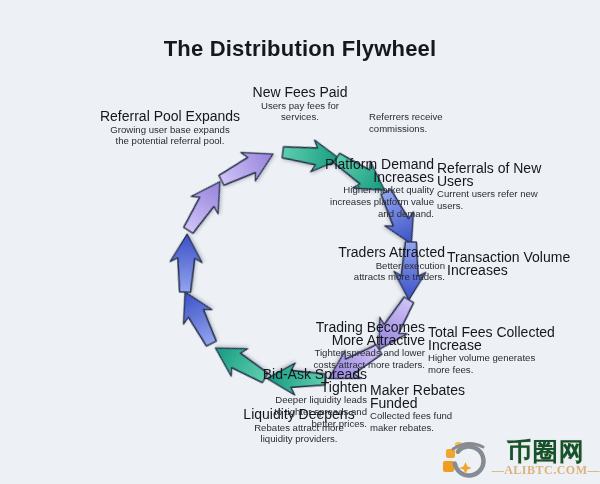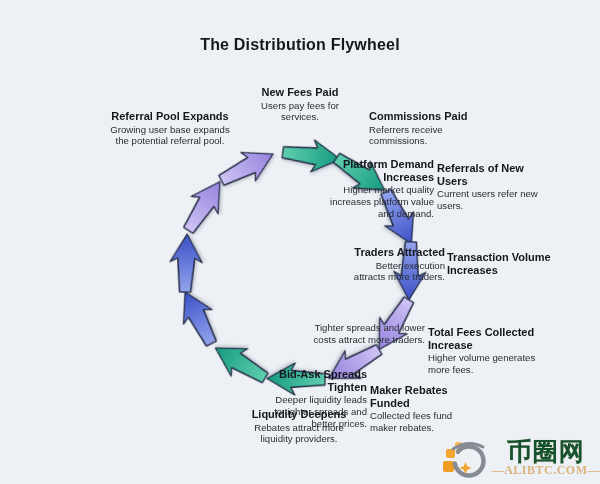--- a/index.html
+++ b/index.html
@@ -3,28 +3,28 @@
 <meta charset="utf-8">
 <style>
   html,body{margin:0;padding:0;background:#e9edf1;}
   #stage{
     position:relative;width:600px;height:484px;overflow:hidden;
     background:#edf1f5;
     font-family:"Liberation Sans", sans-serif;
   }
   #title{
     position:absolute;top:36px;left:0;width:600px;text-align:center;
-    font-size:16px;font-weight:bold;color:#17181c;letter-spacing:.2px;
+    font-size:22px;font-weight:bold;color:#17181c;letter-spacing:.2px;
   }
   .node{position:absolute;}
   .node.center{text-align:center;}
   .node.right{text-align:right;}
   .node.left{text-align:left;}
   .node .heading{
-    display:block;font-weight:bold;font-size:11px;line-height:12.5px;
+    display:block;font-weight:normal;font-size:14px;line-height:12.5px;
     color:#15161b;white-space:pre-line;
   }
   .node .desc{
     display:block;font-size:9.6px;line-height:11.8px;color:#2a2c33;
     white-space:pre-line;margin-top:1px;
   }
   #arrows{position:absolute;left:0;top:0;}
   #arrows path.arrow{filter:drop-shadow(1.5px 2px 1.5px rgba(40,50,80,.22));}
   #watermark{
     position:absolute;right:0;bottom:2px;display:flex;align-items:center;
@@ -79,21 +79,20 @@
       </g>
   </svg>
 
   <div id="nodes">
       <div class="node center" style="top: 86px; left: 300px; transform: translateX(-50%); white-space: nowrap;">
         <span class="heading">New Fees Paid</span>
         <span class="desc">Users pay fees for
 services.</span>
       </div>
       <div class="node left" style="top: 110px; left: 369px;">
-        <span class="heading">Commissions Paid</span>
         <span class="desc">Referrers receive
 commissions.</span>
       </div>
       <div class="node left" style="top: 162px; left: 437px;">
         <span class="heading">Referrals of New
 Users</span>
         <span class="desc">Current users refer new
 users.</span>
       </div>
       <div class="node left" style="top: 251px; left: 447px;">
@@ -118,20 +117,22 @@
 liquidity providers.</span>
       </div>
       <div class="node right" style="top: 368px; right: 233px;">
         <span class="heading">Bid-Ask Spreads
 Tighten</span>
         <span class="desc">Deeper liquidity leads
 to tighter spreads and
 better prices.</span>
       </div>
       <div class="node right" style="top: 321px; right: 175px;">
+        <span class="heading">Trading Becomes
+More Attractive</span>
         <span class="desc">Tighter spreads and lower
 costs attract more traders.</span>
       </div>
       <div class="node right" style="top: 246px; right: 155px;">
         <span class="heading">Traders Attracted</span>
         <span class="desc">Better execution
 attracts more traders.</span>
       </div>
       <div class="node right" style="top: 158px; right: 166px;">
         <span class="heading">Platform Demand

